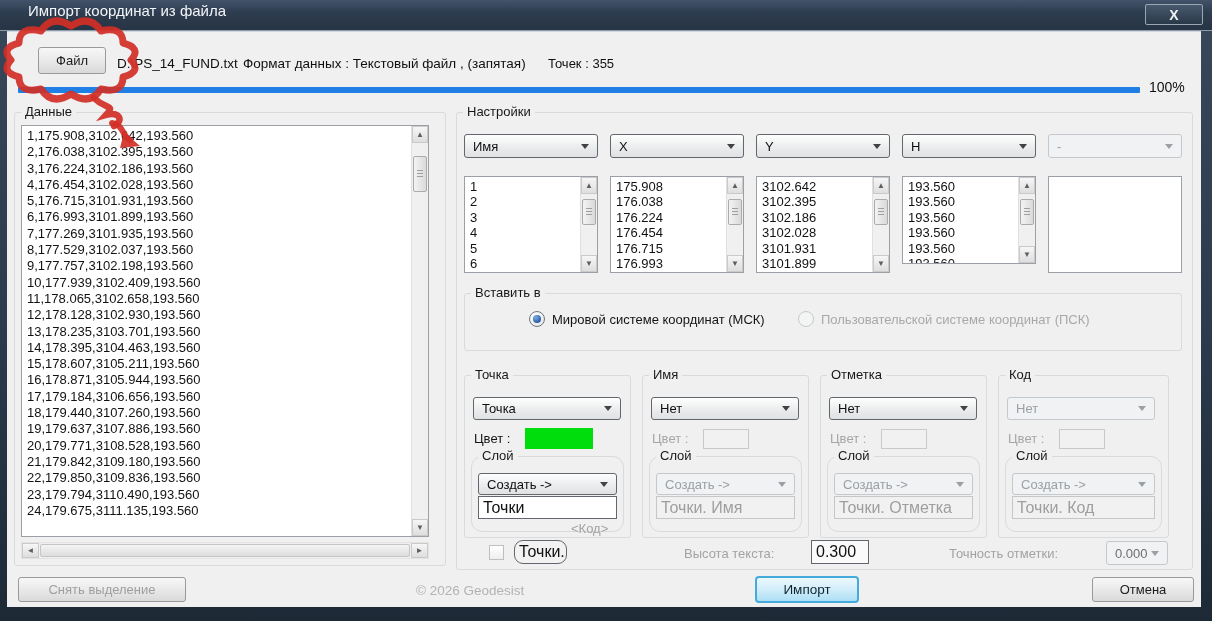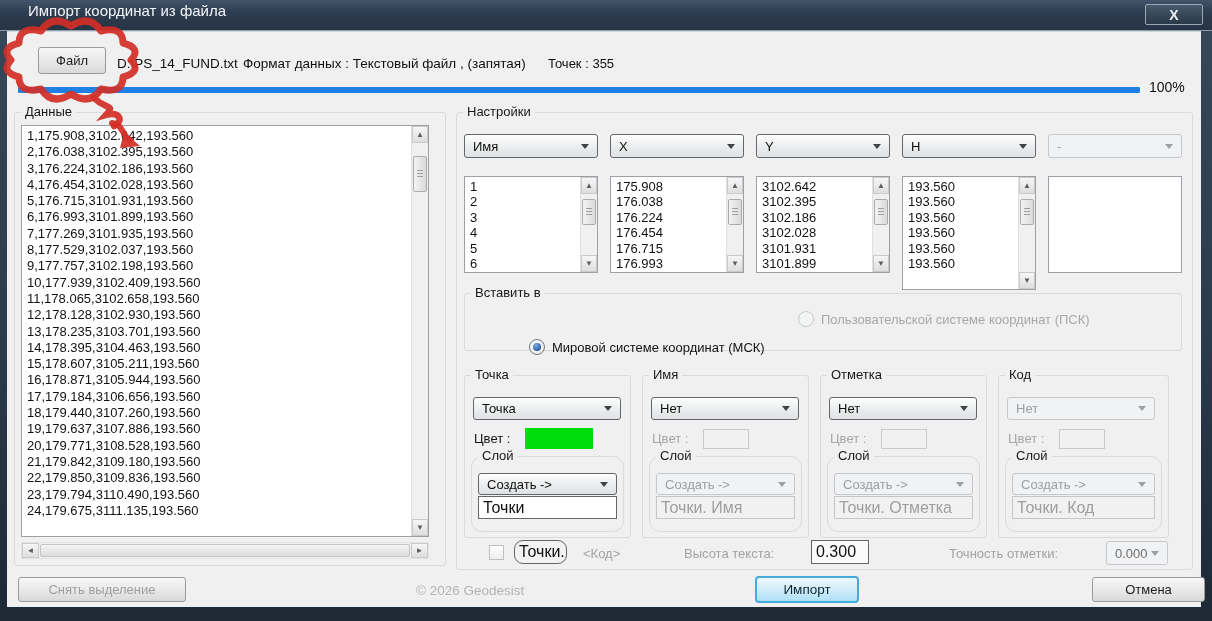--- a/index.html
+++ b/index.html
@@ -209,40 +209,40 @@
           <div class="col-line">3102.028</div>
           <div class="col-line">3101.931</div>
           <div class="col-line">3101.899</div>
         </div>
       <div class="vscroll">
         <div class="sbtn up">▲</div>
         <div class="vthumb" style="top:22px;height:26px;"></div>
         <div class="sbtn down">▼</div>
       </div>
     </div>
-    <div class="listbox" style="left:445px;top:63px;width:134px;height:114px;">
+    <div class="listbox" style="left:445px;top:63px;width:134px;height:88px;">
       <div class="lb-lines">
           <div class="col-line">193.560</div>
           <div class="col-line">193.560</div>
           <div class="col-line">193.560</div>
           <div class="col-line">193.560</div>
           <div class="col-line">193.560</div>
           <div class="col-line">193.560</div>
         </div>
       <div class="vscroll">
         <div class="sbtn up">▲</div>
         <div class="vthumb" style="top:22px;height:26px;"></div>
         <div class="sbtn down">▼</div>
       </div>
     </div>
     <div class="listbox" style="left:591px;top:63px;width:134px;height:97px;"></div>
 
     <div class="gbox" style="left:7px;top:180px;width:718px;height:58px;">
       <span class="glabel" style="left:6px;">Вставить в</span>
-      <div style="position:absolute;left:64px;top:17px;display:flex;align-items:center;margin-top:28px;">
+      <div style="position:absolute;left:64px;top:17px;display:flex;align-items:center;">
         <span class="radio checked"></span>
         <span class="rlabel">Мировой системе координат (МСК)</span>
       </div>
       <div style="position:absolute;left:333px;top:17px;display:flex;align-items:center;">
         <span class="radio disabled"></span>
         <span class="rlabel gray">Пользовательской системе координат (ПСК)</span>
       </div>
     </div>
 
     <div class="grp gbox" style="left:7px;width:167px;">
@@ -312,38 +312,38 @@
         <div class="combo disabled g-layer-combo">
           <span>Создать -&gt;</span>
             <span class="caret"></span>
         </div>
         <div class="field disabled g-layer-input">Точки. Код</div>
       </div>
     </div>
 
     <div class="checkbox" style="left:32px;top:432px;"></div>
     <div class="field flat" style="left:57px;top:427px;width:53px;height:24px;">Точки.</div>
-    <span class="small-label" style="left:114px;top:433px;margin-left:12px;">&lt;Код&gt;</span>
+    <span class="small-label" style="left:114px;top:408px;">&lt;Код&gt;</span>
     <span class="small-label" style="left:227px;top:433px;">Высота текста:</span>
     <div class="field" style="left:354px;top:427px;width:58px;height:24px;background:#fafafa;">0.300</div>
     <span class="small-label" style="left:492px;top:433px;">Точность отметки:</span>
     <div class="combo disabled" style="left:649px;top:428px;width:62px;height:24px;color:#6e6e6e;">
       <span>0.000</span>
         <span class="caret"></span>
     </div>
   </div>
 
   <div class="btn gray-text" style="left:18px;top:577px;width:168px;height:25px;">
     <span>Снять выделение</span>
   </div>
   <span style="position:absolute;left:416px;top:583px;font-size:13.5px;color:#b3b3b3;">© 2026 Geodesist</span>
   <div class="btn primary" style="left:755px;top:576px;width:104px;height:27px;">
     <span>Импорт</span>
   </div>
-  <div class="btn" style="left:1092px;top:577px;width:113px;height:25px;">
+  <div class="btn" style="left:1092px;top:577px;width:102px;height:25px;">
     <span>Отмена</span>
   </div>
 
   <svg class="marker-svg" width="250" height="170" viewBox="0 0 250 170">
     <path d="M135,52 Q146,64 127,69 Q127,86 105,81 Q94,98 75,86 Q56,98 45,81 Q23,86 23,69 Q4,64 15,52 Q4,40 23,35 Q23,18 45,23 Q56,6 75,18 Q94,6 105,23 Q127,18 127,35 Q146,40 135,52 Z" fill="none" stroke="#d22f26" stroke-width="7" stroke-linecap="round" stroke-linejoin="round" opacity="0.92"></path>
     <path d="M98,90 C110,102 120,96 110,107 C124,103 128,113 118,118" fill="none" stroke="#d22f26" stroke-width="6.5" stroke-linecap="round" opacity="0.92"></path>
     <path d="M116,115 C128,117 126,128 134,132" fill="none" stroke="#d22f26" stroke-width="6" stroke-linecap="round" opacity="0.92"></path>
     <polygon points="128,124 144,138 124,140" fill="#d22f26" opacity="0.92"></polygon>
   </svg>
 

